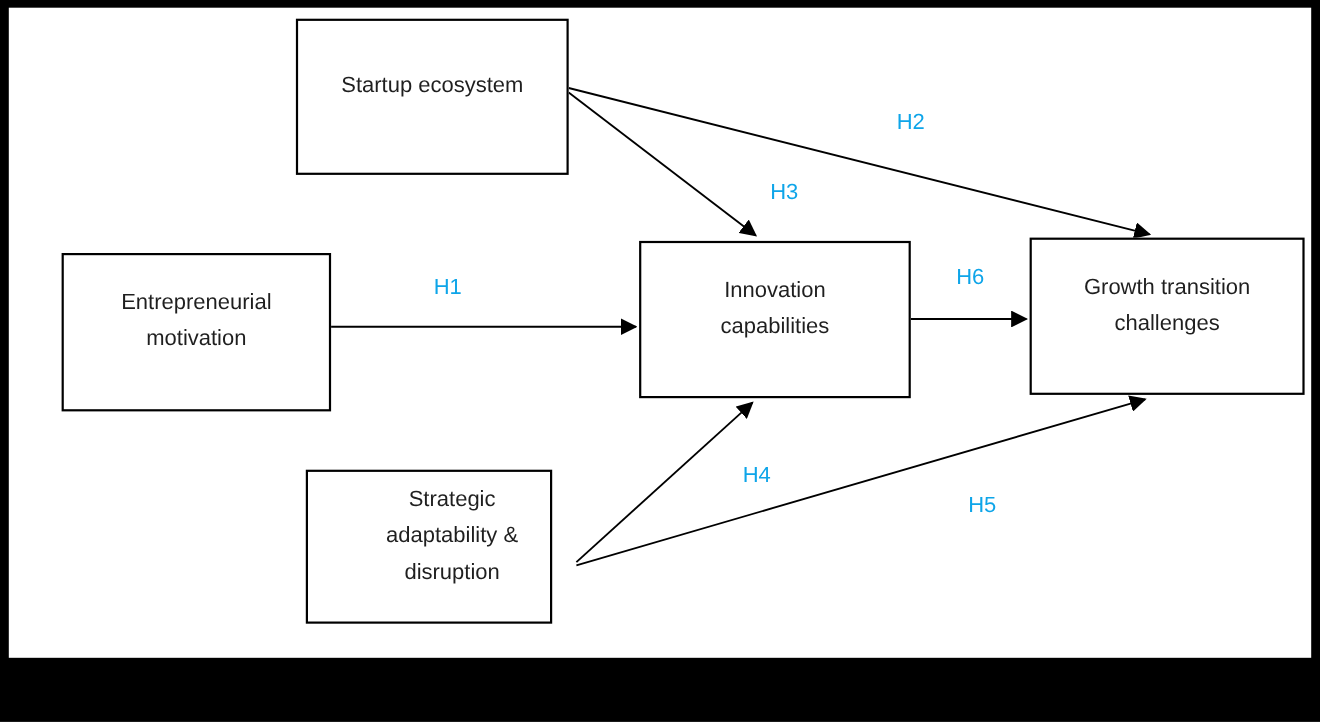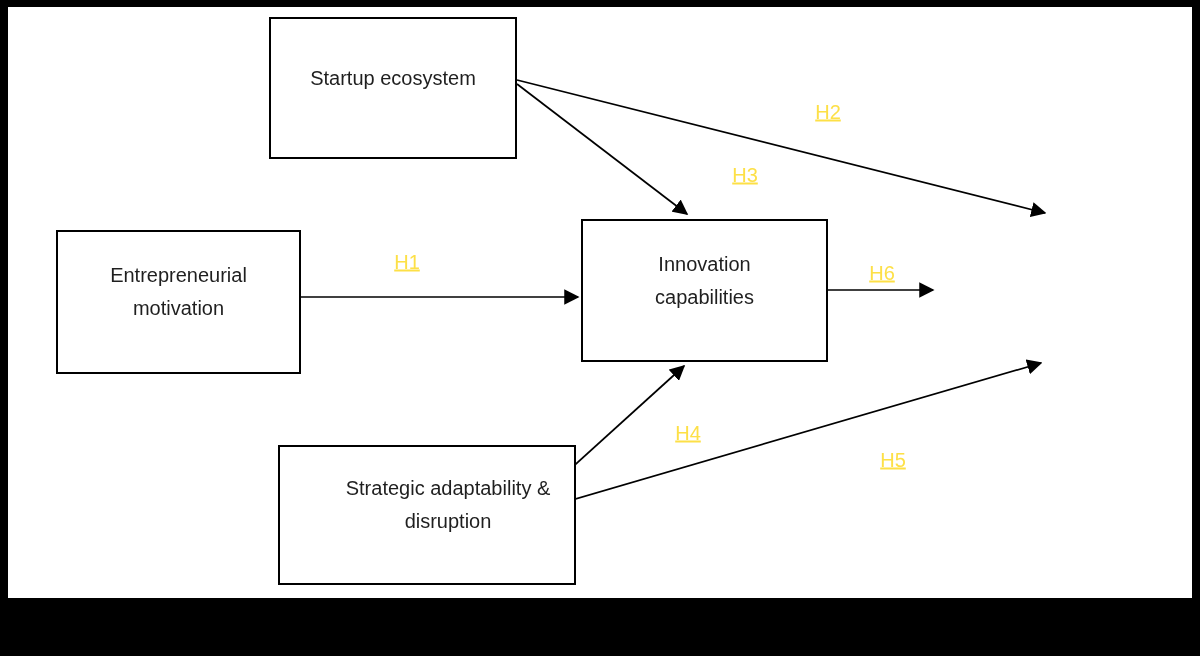--- a/index.html
+++ b/index.html
@@ -29,45 +29,44 @@
     text-align: center;
     font-size: 20px;
     line-height: 1.65;
     color: #1f1f1f;
     padding-bottom: 20px;
   }
   #node-startup-ecosystem        { left: 269px; top: 17px;  width: 248px; height: 142px; padding-left: 10px; padding-right: 10px; }
   #node-entrepreneurial-motivation { left: 19px; top: 230px; width: 245px; height: 144px; padding-left: 30px; padding-right: 30px; margin-left: 37px; }
   #node-innovation-capabilities  { left: 581px; top: 219px; width: 247px; height: 143px; padding-left: 40px; padding-right: 40px; }
   #node-growth-transition-challenges { left: 936px; top: 216px; width: 250px; height: 143px; padding-left: 34px; padding-right: 34px; }
-  #node-strategic-adaptability   { left: 278px; top: 445px; width: 298px; height: 140px; padding-left: 42px; }
+  #node-strategic-adaptability   { left: 278px; top: 427px; width: 224px; height: 140px; padding-left: 42px; }
 
   #edges-svg {
     position: absolute;
     left: 0; top: 0;
     width: 1200px; height: 656px;
     pointer-events: none;
   }
   #edges-svg line { stroke: #000; stroke-width: 1.7px; }
 
   .edge-label {
     position: absolute;
     transform: translate(-50%, -50%);
     font-size: 20px;
-    color: #fde047;
+    color: #0ea5e9;
     background: transparent;
     white-space: nowrap;
-    text-decoration: underline;
   }
   #label-h1 { left: 407px; top: 262px; }
   #label-h2 { left: 828px; top: 112px; }
-  #label-h3 { left: 713px; top: 175px; margin-left: 32px; }
+  #label-h3 { left: 713px; top: 175px; }
   #label-h4 { left: 688px; top: 433px; }
   #label-h5 { left: 893px; top: 460px; }
-  #label-h6 { left: 882px; top: 253px; margin-top: 20px; }
+  #label-h6 { left: 882px; top: 253px; }
 </style>
 </head>
 <body>
 
 <div id="stage">
   <div id="canvas-area"></div>
 
   <svg id="edges-svg" viewBox="0 0 1200 656">
     <defs>
       <marker id="arrowhead" viewBox="0 0 10 10" refX="9" refY="5" markerWidth="9" markerHeight="9" orient="auto-start-reverse">
@@ -87,20 +86,23 @@
   </div>
 
   <div class="node" id="node-entrepreneurial-motivation">
     <span>Entrepreneurial motivation</span>
   </div>
 
   <div class="node" id="node-innovation-capabilities">
     <span>Innovation capabilities</span>
   </div>
 
+  <div class="node" id="node-growth-transition-challenges">
+    <span>Growth transition challenges</span>
+  </div>
 
   <div class="node" id="node-strategic-adaptability">
     <span>Strategic adaptability &amp; disruption</span>
   </div>
 
   <div class="edge-label" id="label-h1">H1</div>
   <div class="edge-label" id="label-h2">H2</div>
   <div class="edge-label" id="label-h3">H3</div>
   <div class="edge-label" id="label-h4">H4</div>
   <div class="edge-label" id="label-h5">H5</div>

